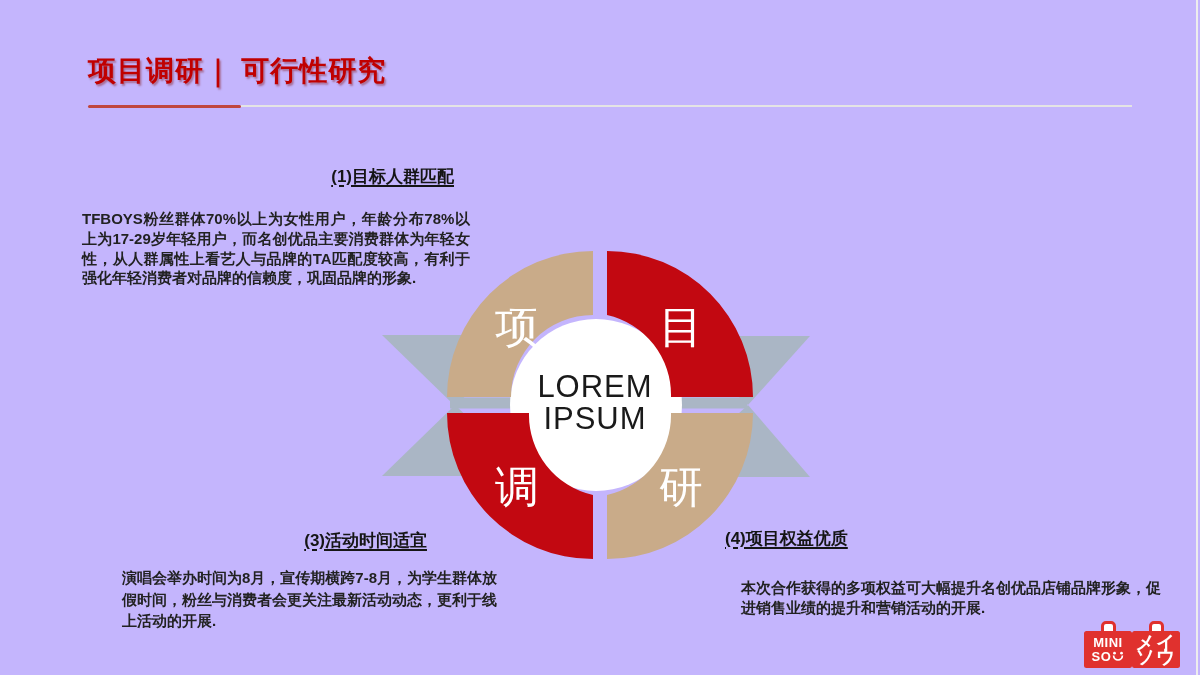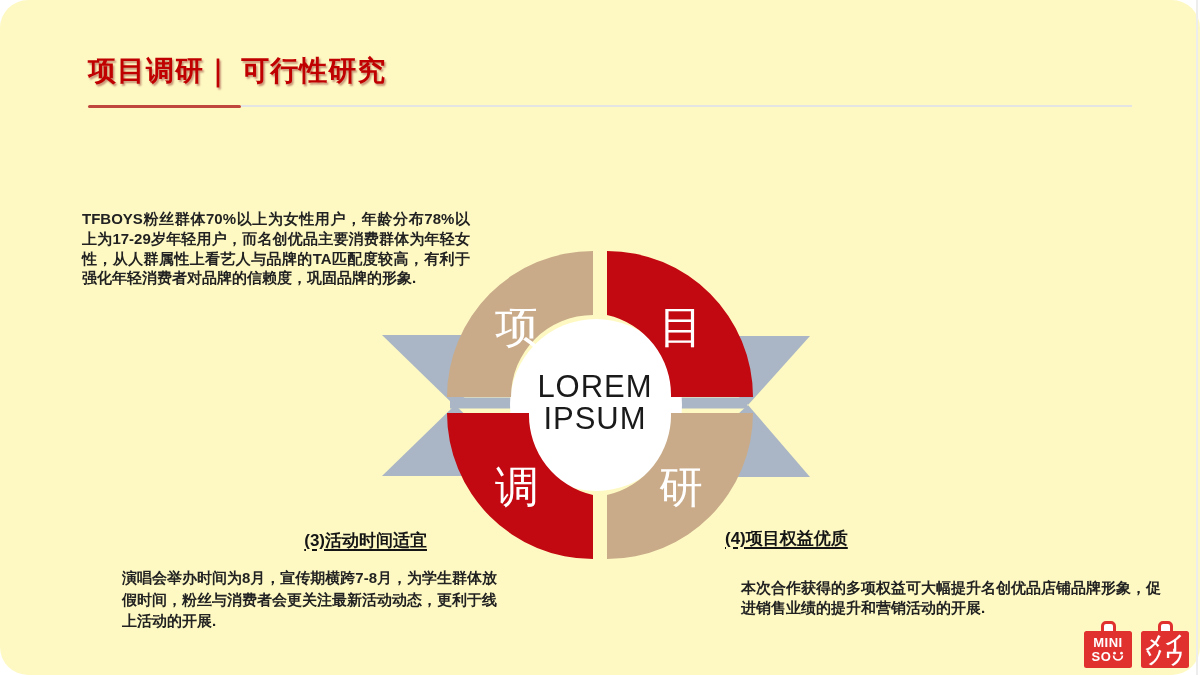--- a/index.html
+++ b/index.html
@@ -1,18 +1,18 @@
 <!DOCTYPE html>
 <html><head>
 <meta charset="utf-8">
 <style>
   html,body{margin:0;padding:0;background:#ffffff;}
   body{width:1200px;height:675px;overflow:hidden;
        font-family:"Liberation Sans","DejaVu Sans",sans-serif;}
-  .slide{position:relative;width:1200px;height:675px;background:#fef9c3;border-radius:28px;}
+  .slide{position:relative;width:1200px;height:675px;background:#c4b5fd;}
 
   
   .title{position:absolute;left:88px;top:52px;font-size:28px;font-weight:900;
          color:#c00000;letter-spacing:1px;
          text-shadow:1.5px 2px 2px rgba(130,20,20,.45);}
   .rule-red{position:absolute;left:88px;top:105px;width:153px;height:3px;
             background:#c0473e;border-radius:2px;}
   .rule-gray{position:absolute;left:241px;top:105px;width:891px;height:2px;
              background:#e4e4e4;}
 
@@ -36,41 +36,42 @@
   .body-4 p{margin:16px;}
 
   
   .diagram{position:absolute;left:360px;top:240px;}
 
   
   .edge-line{position:absolute;left:1196px;top:0;width:2px;height:675px;
              background:#ededed;}
 
   
-  .logo{position:absolute;left:1084px;top:621px;display:flex;gap:9px;}
+  .logo{position:absolute;left:1084px;top:621px;display:flex;}
   .bag{display:flex;flex-direction:column;align-items:center;}
   .bag-handle{width:15px;height:13px;border:3.5px solid #e0312e;
               border-radius:5px 5px 2px 2px;margin-bottom:-3px;
               box-sizing:border-box;background:#fff;}
   .bag-body{width:48px;height:37px;background:#e0312e;border-radius:2.5px;
             display:flex;flex-direction:column;align-items:center;
             justify-content:center;color:#fff;font-weight:800;
             font-size:13px;line-height:13.5px;letter-spacing:.5px;}
   .bag-row{display:flex;align-items:center;gap:1px;}
   .bag-jp{font-size:19px;letter-spacing:1px;}
 </style>
 </head>
 <body>
 
 <div class="slide">
 
   <div class="title">项目调研｜ 可行性研究</div>
   <div class="rule-red"></div>
   <div class="rule-gray"></div>
 
+  <div class="sec-head head-1">(1)目标人群匹配</div>
   <div class="sec-body body-1">TFBOYS粉丝群体70%以上为女性用户，年龄分布78%以上为17-29岁年轻用户，而名创优品主要消费群体为年轻女性，从人群属性上看艺人与品牌的TA匹配度较高，有利于强化年轻消费者对品牌的信赖度，巩固品牌的形象.</div>
 
 
   <div class="sec-head head-3">(3)活动时间适宜</div>
   <div class="sec-body body-3">演唱会举办时间为8月，宣传期横跨7-8月，为学生群体放假时间，粉丝与消费者会更关注最新活动动态，更利于线上活动的开展.</div>
 
   <div class="sec-head head-4">(4)项目权益优质</div>
   <div class="sec-body body-4">
     <p>本次合作获得的多项权益可大幅提升名创优品店铺品牌形象，促进销售业绩的提升和营销活动的开展.</p>
   </div>

